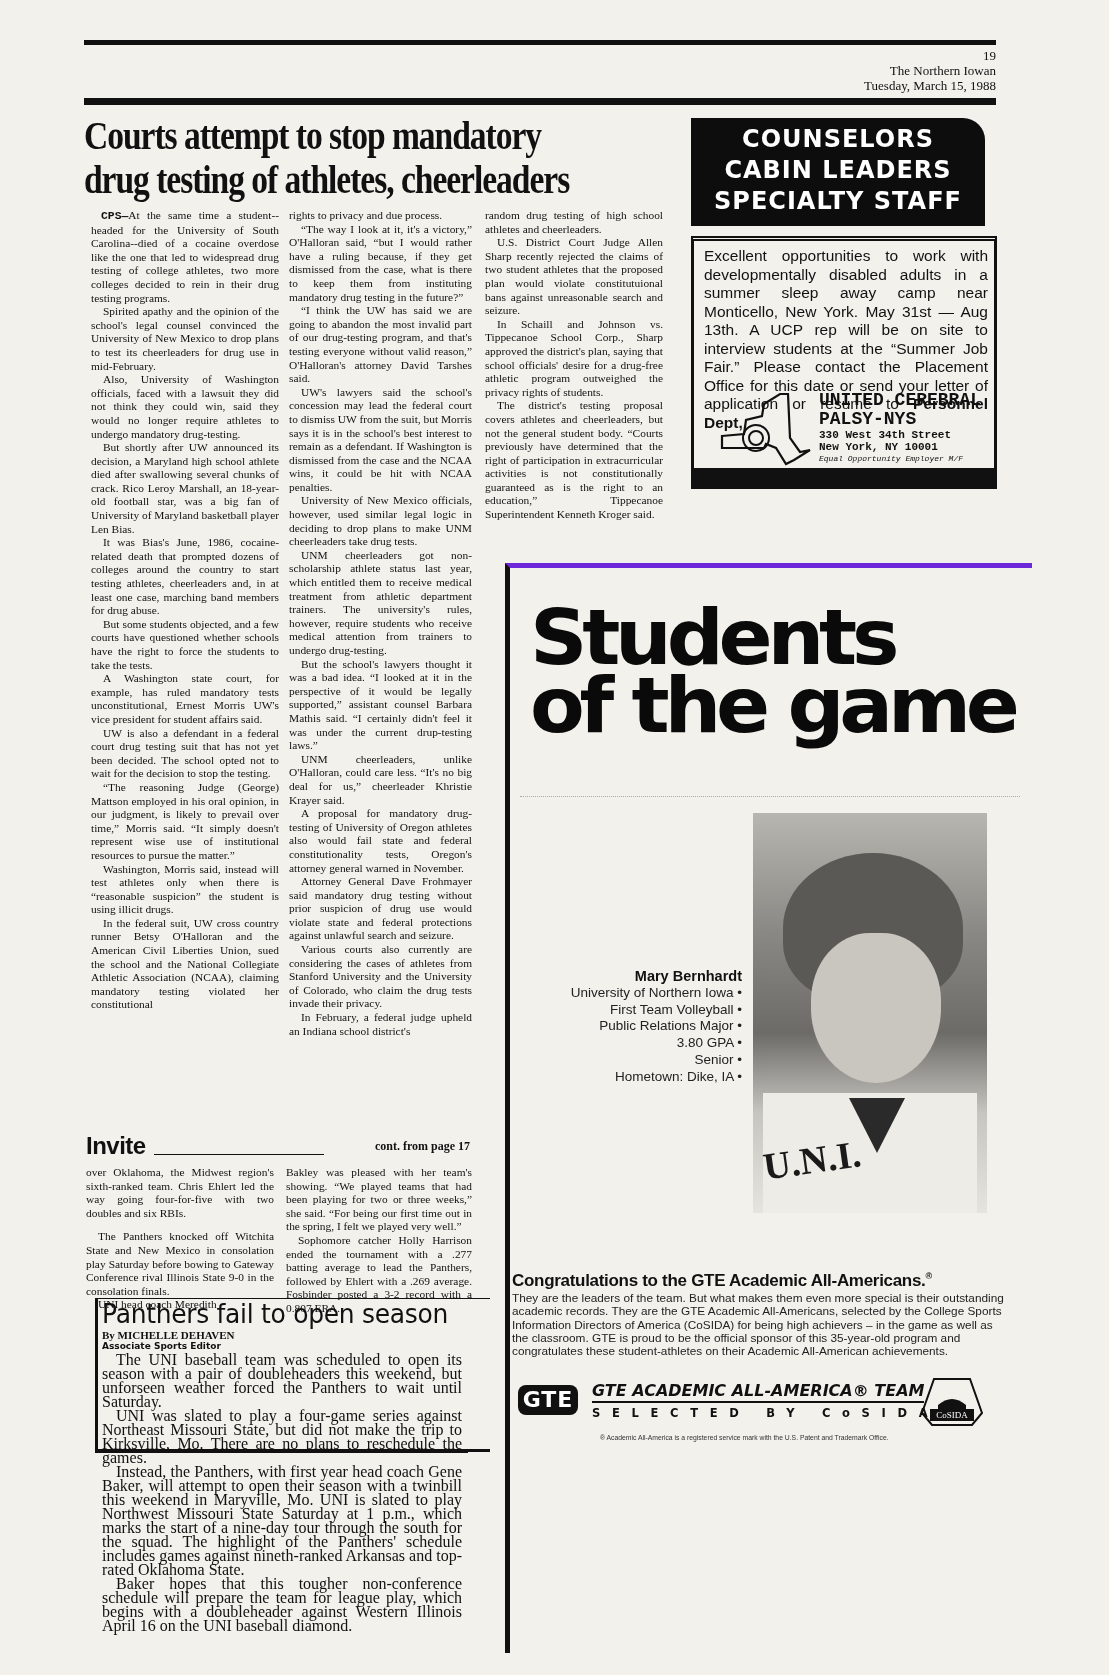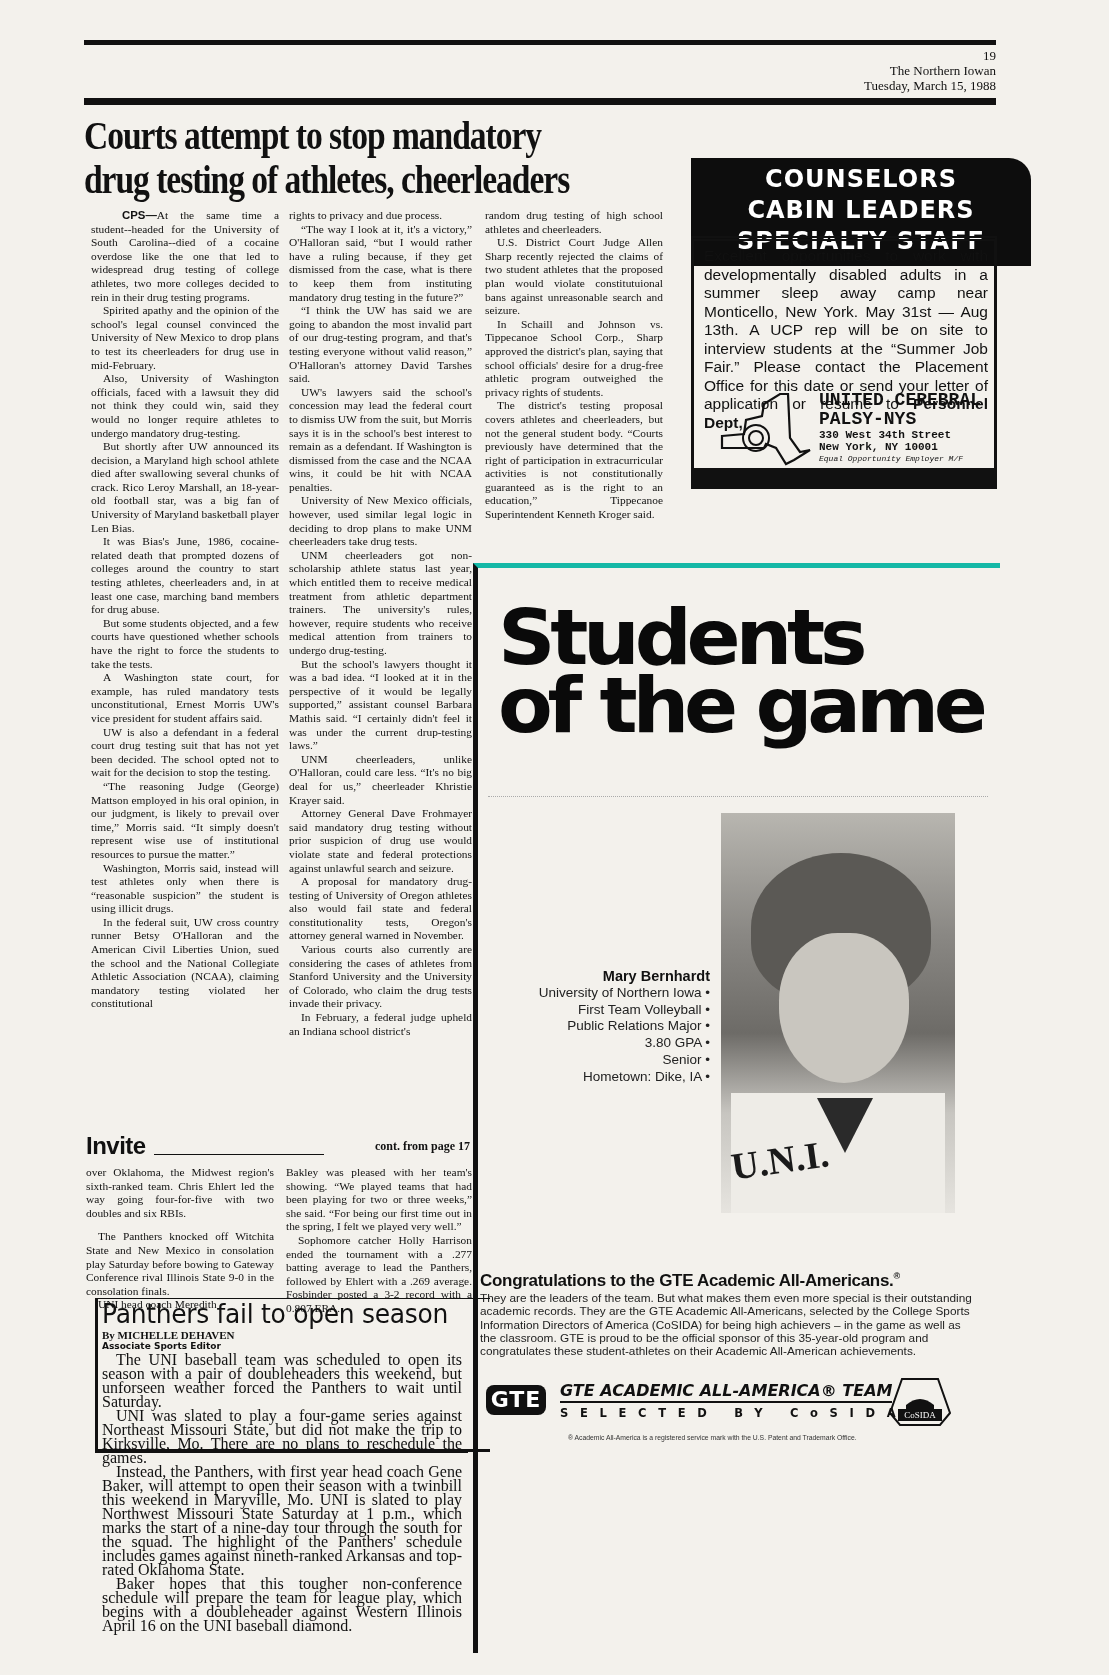--- a/index.html
+++ b/index.html
@@ -9,37 +9,37 @@
     font-family: "Liberation Serif", "DejaVu Serif", serif;
   }
   .abs { position: absolute; }
   .rule { position: absolute; left: 84px; width: 912px; background: #111; }
   .masthead { right: 113px; top: 48px; text-align: right; font-family: "Liberation Serif", serif; font-size: 13px; line-height: 15px; }
   .masthead .pg { font-size: 13px; }
   .headline { left: 84px; top: 114px; width: 560px; font-family: "Liberation Serif", serif; font-weight: bold; font-size: 39px; line-height: 44px; letter-spacing: -1.2px; transform: scaleX(0.86); transform-origin: left top; white-space: nowrap; }
   .col { position: absolute; font-size: 11.4px; line-height: 13.6px; text-align: justify; hyphens: manual; }
   .col p { margin: 0; text-indent: 12px; }
   .col p.first { text-indent: 10px; }
-  .col .dateline { font-family: Liberation Sans, sans-serif; font-weight: bold; margin-left: 21px; }
+  .col .dateline { font-family: Liberation Mono, monospace; font-weight: bold; }
   
   .camp-ad { left: 691px; top: 118px; width: 306px; height: 370px; }
-  .camp-banner { position: absolute; left: 0; top: 0; width: 340px; height: 108px; background: #0d0d0d; border-top-right-radius: 22px; color: #fff; font-family: "DejaVu Sans", sans-serif; font-weight: bold; text-align: center; margin-top: 40px; }
+  .camp-banner { position: absolute; left: 0; top: 0; width: 294px; height: 108px; background: #0d0d0d; border-top-right-radius: 22px; color: #fff; font-family: "DejaVu Sans", sans-serif; font-weight: bold; text-align: center; }
   .camp-banner div { font-size: 24px; line-height: 31px; letter-spacing: 1px; }
   .camp-banner div:first-child { margin-top: 6px; }
   .camp-box { position: absolute; left: 0; top: 118px; width: 300px; height: 245px; border: 3px solid #111; border-top: 5px double #111; }
   .camp-body { position: absolute; left: 10px; top: 6px; width: 284px; font-family: "Liberation Sans", sans-serif; font-size: 15.5px; line-height: 18.5px; text-align: justify; }
   .camp-body b { font-weight: bold; }
   .ucp-org { position: absolute; left: 125px; top: 150px; font-family: Liberation Mono, monospace; }
   .ucp-name { font-weight: bold; font-size: 18px; line-height: 19px; }
   .ucp-addr { font-weight: bold; font-size: 11px; line-height: 12px; }
   .ucp-eoe { font-style: italic; font-size: 8px; line-height: 11px; }
   .ucp-logo { position: absolute; left: 20px; top: 145px; width: 98px; height: 82px; }
   .camp-bar { position: absolute; left: 0; bottom: 0; width: 300px; height: 18px; background: #111; }
   
-  .gte-ad { left: 473px; top: 563px; width: 522px; height: 1085px; border-left: 5px solid #111; border-top: 5px solid #14b8a6; }
+  .gte-ad { left: 505px; top: 563px; width: 522px; height: 1085px; border-left: 5px solid #111; border-top: 5px solid #6d28d9; }
   .sotg { position: absolute; left: 20px; top: 36px; font-family: "DejaVu Sans", sans-serif; font-weight: bold; font-size: 76px; line-height: 68px; letter-spacing: -5px; transform: scaleX(1.05); transform-origin: left top; color: #0a0a0a; }
   .dotline { position: absolute; left: 10px; top: 228px; width: 500px; border-top: 1px dotted #aaa; }
   .athlete { position: absolute; left: 10px; top: 400px; width: 222px; text-align: right; font-family: "Liberation Sans", sans-serif; font-size: 13.5px; line-height: 16.8px; color: #222; }
   .athlete .nm { font-weight: bold; font-size: 14.5px; color: #111; }
   .photo { position: absolute; left: 243px; top: 245px; width: 234px; height: 400px; background: linear-gradient(180deg,#b8b6b0 0%,#8a8884 30%,#6d6b67 55%,#c7c5c0 75%,#e6e4df 100%); overflow: hidden; }
   .photo .hair { position: absolute; left: 30px; top: 40px; width: 180px; height: 150px; border-radius: 50% 50% 40% 40%; background: #5b5955; }
   .photo .face { position: absolute; left: 58px; top: 120px; width: 130px; height: 150px; border-radius: 45% 45% 50% 50%; background: #c9c6bf; }
   .photo .collar { position: absolute; left: 10px; top: 280px; width: 214px; height: 120px; background: #eeece7; }
   .photo .v { position: absolute; left: 96px; top: 285px; width: 0; height: 0; border-left: 28px solid transparent; border-right: 28px solid transparent; border-top: 55px solid #2a2a2a; }
   .photo .uni { position: absolute; left: 10px; top: 325px; font-family: "Liberation Serif", serif; font-weight: bold; font-size: 38px; color: #1a1a1a; transform: rotate(-8deg); }
@@ -97,22 +97,22 @@
 </div>
 <div class="col" style="left:289px;top:209px;width:183px;">
   <p class="first" style="text-indent:0">rights to privacy and due process.</p>
   <p>“The way I look at it, it's a victory,” O'Halloran said, “but I would rather have a ruling because, if they get dismissed from the case, what is there to keep them from instituting mandatory drug testing in the future?”</p>
   <p>“I think the UW has said we are going to abandon the most invalid part of our drug-testing program, and that's testing everyone without valid reason,” O'Halloran's attorney David Tarshes said.</p>
   <p>UW's lawyers said the school's concession may lead the federal court to dismiss UW from the suit, but Morris says it is in the school's best interest to remain as a defendant. If Washington is dismissed from the case and the NCAA wins, it could be hit with NCAA penalties.</p>
   <p>University of New Mexico officials, however, used similar legal logic in deciding to drop plans to make UNM cheerleaders take drug tests.</p>
   <p>UNM cheerleaders got non-scholarship athlete status last year, which entitled them to receive medical treatment from athletic department trainers. The university's rules, however, require students who receive medical attention from trainers to undergo drug-testing.</p>
   <p>But the school's lawyers thought it was a bad idea. “I looked at it in the perspective of it would be legally supported,” assistant counsel Barbara Mathis said. “I certainly didn't feel it was under the current drup-testing laws.”</p>
   <p>UNM cheerleaders, unlike O'Halloran, could care less. “It's no big deal for us,” cheerleader Khristie Krayer said.</p>
+  <p>A proposal for mandatory drug-testing of University of Oregon athletes also would fail state and federal constitutionality tests, Oregon's attorney general warned in November.</p>
   <p>Attorney General Dave Frohmayer said mandatory drug testing without prior suspicion of drug use would violate state and federal protections against unlawful search and seizure.</p>
-  <p>A proposal for mandatory drug-testing of University of Oregon athletes also would fail state and federal constitutionality tests, Oregon's attorney general warned in November.</p>
   <p>Various courts also currently are considering the cases of athletes from Stanford University and the University of Colorado, who claim the drug tests invade their privacy.</p>
   <p>In February, a federal judge upheld an Indiana school district's</p>
 </div>
 <div class="col" style="left:485px;top:209px;width:178px;">
   <p class="first" style="text-indent:0">random drug testing of high school athletes and cheerleaders.</p>
   <p>U.S. District Court Judge Allen Sharp recently rejected the claims of two student athletes that the proposed plan would violate constitutuional bans against unreasonable search and seizure.</p>
   <p>In Schaill and Johnson vs. Tippecanoe School Corp., Sharp approved the district's plan, saying that school officials' desire for a drug-free athletic program outweighed the privacy rights of students.</p>
   <p>The district's testing proposal covers athletes and cheerleaders, but not the general student body. “Courts previously have determined that the right of participation in extracurricular activities is not constitutionally guaranteed as is the right to an education,” Tippecanoe Superintendent Kenneth Kroger said.</p>
 </div>
 

